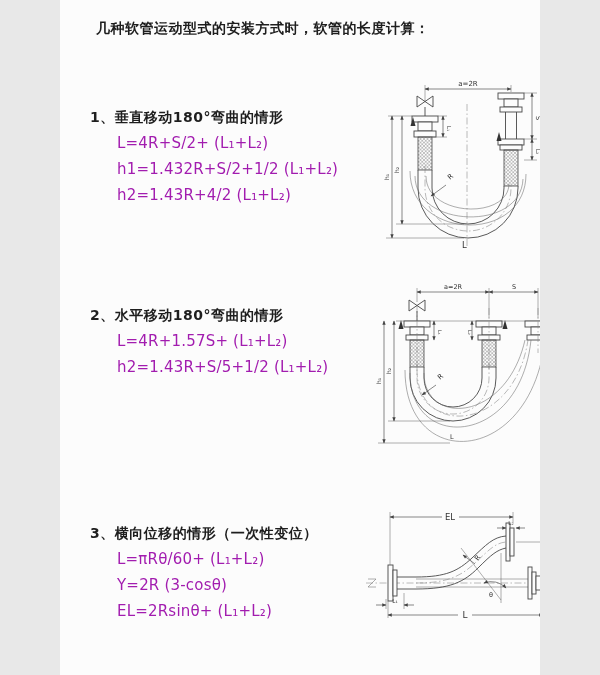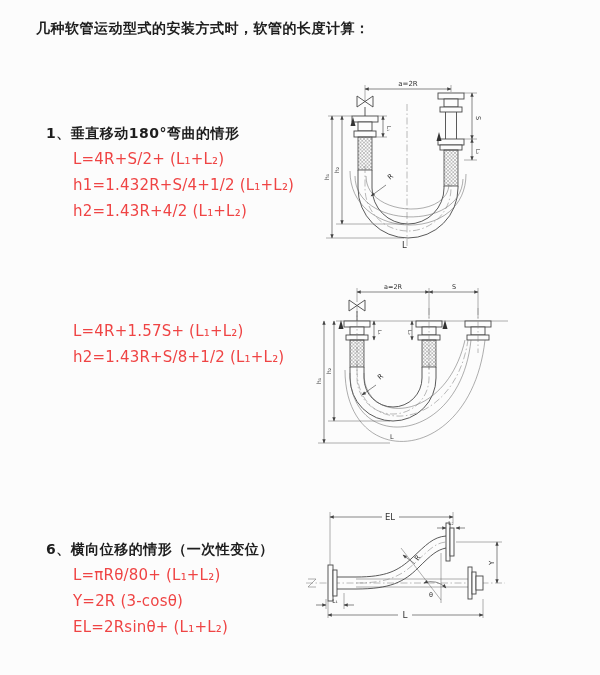--- a/index.html
+++ b/index.html
@@ -1,27 +1,27 @@
 <!DOCTYPE html>
 <html><head>
 <meta charset="utf-8">
 <style>
   html,body{margin:0;padding:0;background:#e8e8e8;}
   .page{
-    position:relative;width:600px;height:675px;margin:0 auto;
+    position:relative;width:480px;height:675px;margin:0 auto;
     background:#fcfcfc;overflow:hidden;
     font-family:"DejaVu Sans","Liberation Sans",sans-serif;color:#222;
   }
   .title{
     position:absolute;left:36px;top:20px;font-size:14px;font-weight:700;
     letter-spacing:.5px;color:#1e1e1e;
   }
-  .sec{position:absolute;left:46px;margin-top:16px;}
+  .sec{position:absolute;left:30px;}
   .sec .h{font-size:14px;font-weight:700;letter-spacing:.5px;line-height:26px;color:#1e1e1e;}
-  .sec .f{font-size:15px;font-weight:400;line-height:26px;padding-left:27px;color:#ef4444;letter-spacing:.2px;}
+  .sec .f{font-size:15px;font-weight:400;line-height:26px;padding-left:27px;color:#a21caf;letter-spacing:.2px;}
   .fig{position:absolute;}
   .fig svg{display:block;}
   .dim{stroke:#555;stroke-width:.7;fill:none;}
   .thin{stroke:#6a6a6a;stroke-width:.55;fill:none;}
   .pipe{stroke:#474747;stroke-width:.9;fill:none;}
   .cl{stroke:#808080;stroke-width:.55;fill:none;stroke-dasharray:7 2.5 1.5 2.5;}
   .flange{fill:#fcfcfc;stroke:#474747;stroke-width:.9;}
   .braid{stroke:#474747;stroke-width:.8;}
   .lb{font-family:"DejaVu Sans",sans-serif;fill:#333;}
   .motion{fill:#333;stroke:none;}
@@ -29,32 +29,33 @@
 </head>
 <body>
 
 <div class="page">
 
   <div class="title">几种软管运动型式的安装方式时，软管的长度计算：</div>
 
   <div class="sec" style="top:104px;">
     <div class="h">1、垂直移动180°弯曲的情形</div>
     <div class="f">L=4R+S/2+ (L₁+L₂)</div>
-    <div class="f">h1=1.432R+S/4+1/2 (L₁+L₂)</div>
+    <div class="f">h1=1.432R+S/2+1/2 (L₁+L₂)</div>
     <div class="f">h2=1.43R+4/2 (L₁+L₂)</div>
   </div>
 
   <div class="sec" style="top:302px;">
+    <div class="h">2、水平移动180°弯曲的情形</div>
     <div class="f">L=4R+1.57S+ (L₁+L₂)</div>
-    <div class="f">h2=1.43R+S/8+1/2 (L₁+L₂)</div>
+    <div class="f">h2=1.43R+S/5+1/2 (L₁+L₂)</div>
   </div>
 
   <div class="sec" style="top:520px;">
-    <div class="h">6、横向位移的情形（一次性变位）</div>
-    <div class="f">L=πRθ/80+ (L₁+L₂)</div>
+    <div class="h">3、横向位移的情形（一次性变位）</div>
+    <div class="f">L=πRθ/60+ (L₁+L₂)</div>
     <div class="f">Y=2R (3-cosθ)</div>
     <div class="f">EL=2Rsinθ+ (L₁+L₂)</div>
   </div>
 
   <div class="fig" style="left:308px;top:76px;">
     <svg width="290" height="190" viewBox="0 0 290 190">
       <defs>
         <marker id="a1" viewBox="0 0 10 10" refX="9" refY="5" markerWidth="8" markerHeight="6" orient="auto-start-reverse">
           <path d="M0,1 L10,5 L0,9 z" fill="#444"></path>
         </marker>

